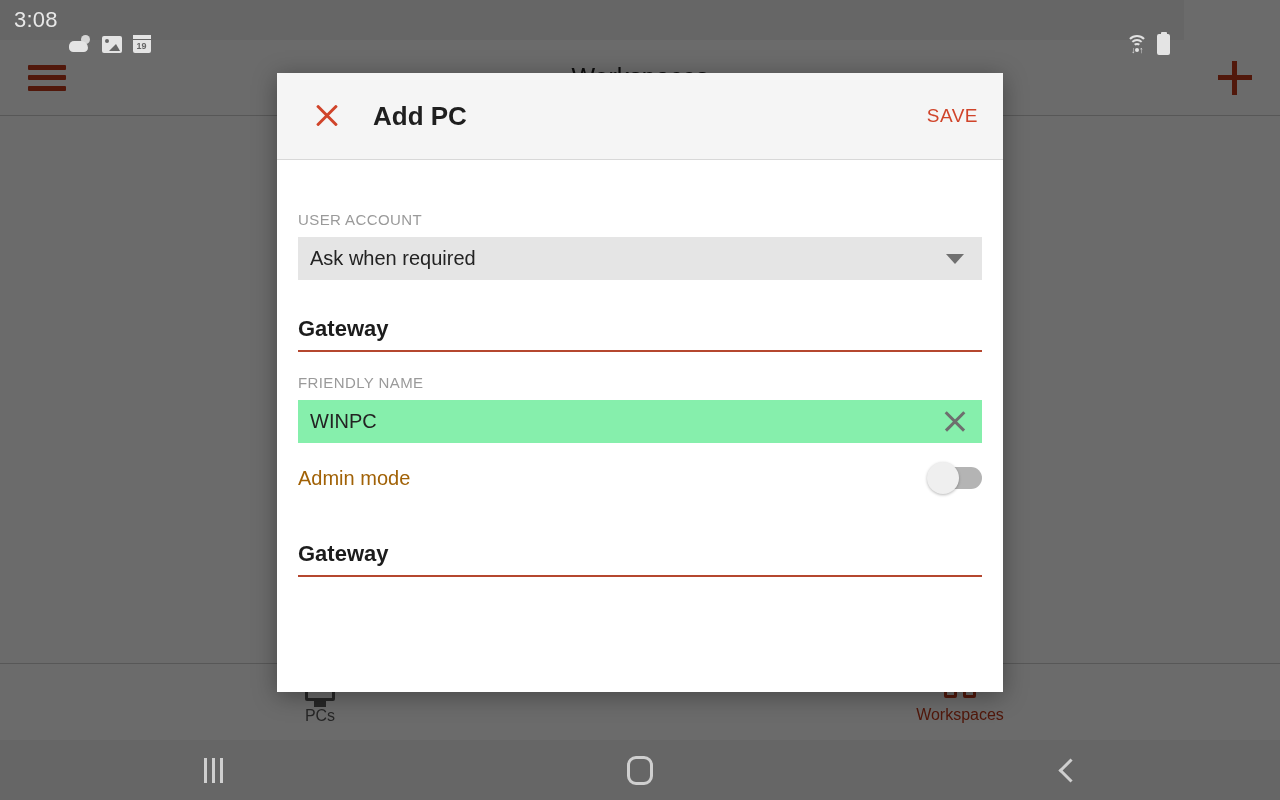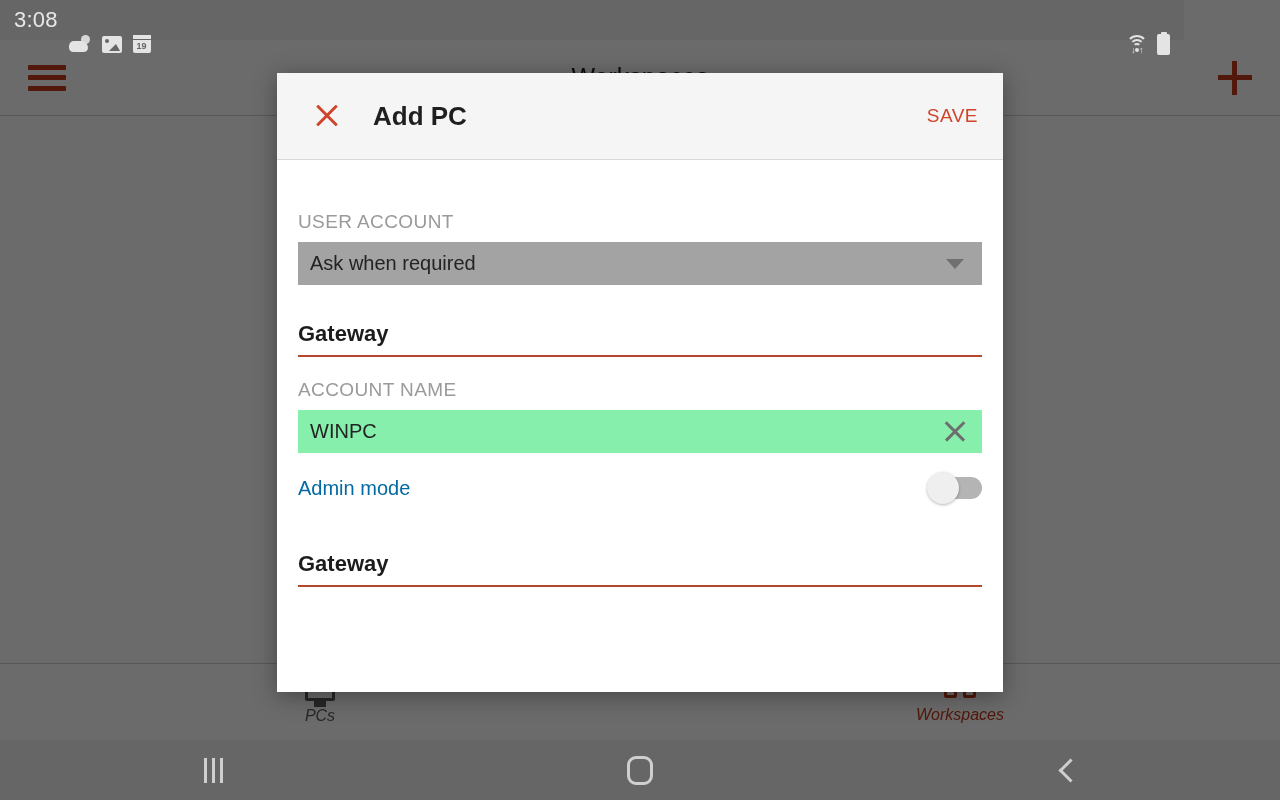--- a/index.html
+++ b/index.html
@@ -67,21 +67,20 @@
     background: #cfcfcf;
   }
 
   #bottom-tabs {
     position: absolute;
     left: 0; top: 663px;
     width: 1280px; height: 77px;
     background: #ffffff;
     border-top: 1px solid #cfcfcf;
     display: flex;
-    font-style: italic;
   }
   .tab {
     flex: 1;
     display: flex; flex-direction: column;
     align-items: center; justify-content: center;
     gap: 6px;
   }
   .tab-label { font-size: 16px; }
   .tab.inactive .tab-label { color: #5c5c5c; }
   .tab.active .tab-label { color: #c0391b; }
@@ -219,29 +218,29 @@
     cursor: pointer;
   }
 
   #dialog-body {
     flex: 1 1 auto;
     padding: 22px 21px 0 21px;
     overflow: hidden;
   }
 
   .field-label {
-    font-size: 19px;
+    font-size: 15px;
     color: #9a9a9a;
     letter-spacing: 0.4px;
     margin-bottom: 9px;
   }
 
   .select-box {
     height: 43px;
-    background: #a3a3a3;
+    background: #e5e5e5;
     display: flex;
     align-items: center;
     padding: 0 18px 0 12px;
     cursor: pointer;
   }
   .select-value {
     flex: 1 1 auto;
     font-size: 20px;
     color: #232323;
   }
@@ -284,21 +283,21 @@
 
   .toggle-row {
     display: flex;
     align-items: center;
     height: 54px;
     margin-top: 8px;
   }
   .toggle-row .tr-label {
     flex: 1 1 auto;
     font-size: 20px;
-    color: #0369a1;
+    color: #a16207;
   }
   .switch {
     width: 52px; height: 22px;
     background: #b4b4b4;
     border-radius: 11px;
     position: relative;
     cursor: pointer;
   }
   .switch .knob {
     position: absolute;
@@ -358,21 +357,21 @@
       <div class="field-label">USER ACCOUNT</div>
       <div class="select-box">
         <div class="select-value">Ask when required</div>
         <div class="caret"></div>
       </div>
 
       <div class="section-title">Gateway</div>
 
       <div class="spacer-22"></div>
 
-      <div class="field-label">ACCOUNT NAME</div>
+      <div class="field-label">FRIENDLY NAME</div>
       <div class="text-field">
         <div class="tf-value">WINPC</div>
         <div class="clear-x"></div>
       </div>
 
       <div class="toggle-row">
         <div class="tr-label">Admin mode</div>
         <div class="switch">
             <div class="knob"></div>
           </div>

